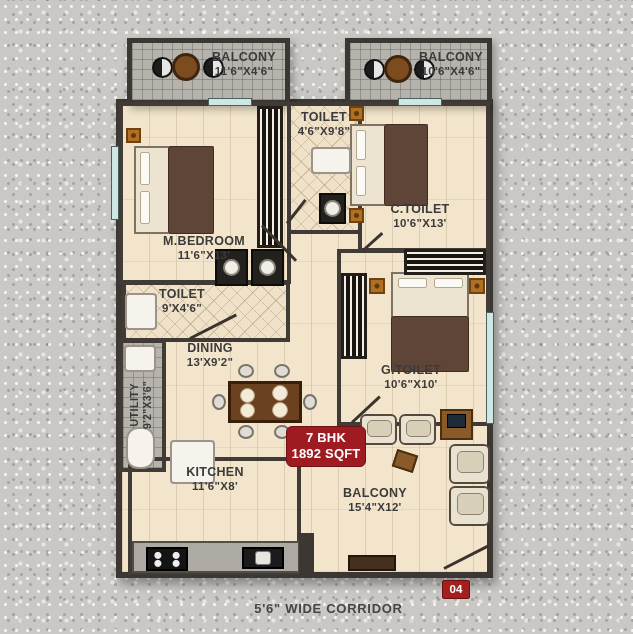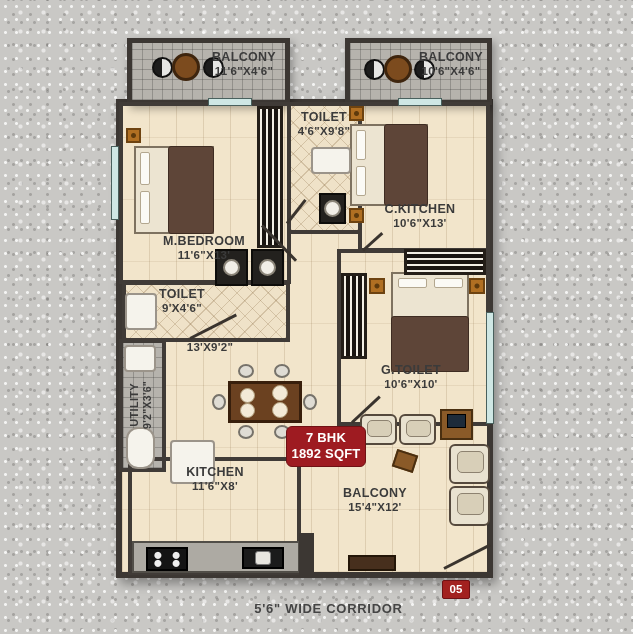--- a/index.html
+++ b/index.html
@@ -196,28 +196,29 @@
 </div>
 <div class="abs rlabel" style="left:289px;top:110px;width:70px">
   <div>TOILET</div>
   <div class="dims">4'6"X9'8"</div>
 </div>
 <div class="abs rlabel" style="left:144px;top:234px;width:120px">
   <div>M.BEDROOM</div>
   <div class="dims">11'6"X13'</div>
 </div>
 <div class="abs rlabel" style="left:360px;top:202px;width:120px">
-  <div>C.KITCHEN</div>
+  <div>C.TOILET</div>
   <div class="dims">10'6"X13'</div>
 </div>
 <div class="abs rlabel" style="left:134px;top:287px;width:96px">
   <div>TOILET</div>
   <div class="dims">9'X4'6"</div>
 </div>
 <div class="abs rlabel" style="left:152px;top:341px;width:116px">
+  <div>DINING</div>
   <div class="dims">13'X9'2"</div>
 </div>
 <div class="abs rlabel" style="left:351px;top:363px;width:120px">
   <div>G.TOILET</div>
   <div class="dims">10'6"X10'</div>
 </div>
 <div class="abs rlabel" style="left:96px;top:392px;width:90px;transform:rotate(-90deg);font-size:11px">
   <div>UTILITY</div>
   <div class="dims" style="font-size:10.5px">9'2"X3'6"</div>
 </div>
@@ -227,14 +228,14 @@
 </div>
 <div class="abs rlabel" style="left:314px;top:486px;width:122px">
   <div>BALCONY</div>
   <div class="dims">15'4"X12'</div>
 </div>
 
 <div class="abs badge-unit" style="left:286px;top:426px;width:80px">
   <div>7 BHK</div>
   <div>1892 SQFT</div>
 </div>
-<div class="abs badge-flat" style="left:442px;top:580px;width:28px;height:19px">05</div>
+<div class="abs badge-flat" style="left:442px;top:580px;width:28px;height:19px">04</div>
 <div class="abs corridor" style="left:140px;top:601px;width:377px">5'6" WIDE CORRIDOR</div>
 
 </body></html>

